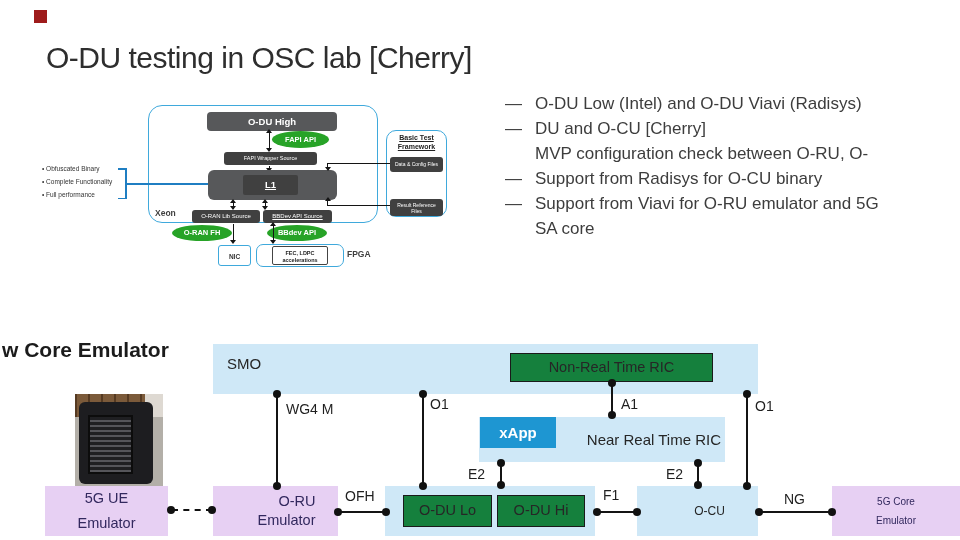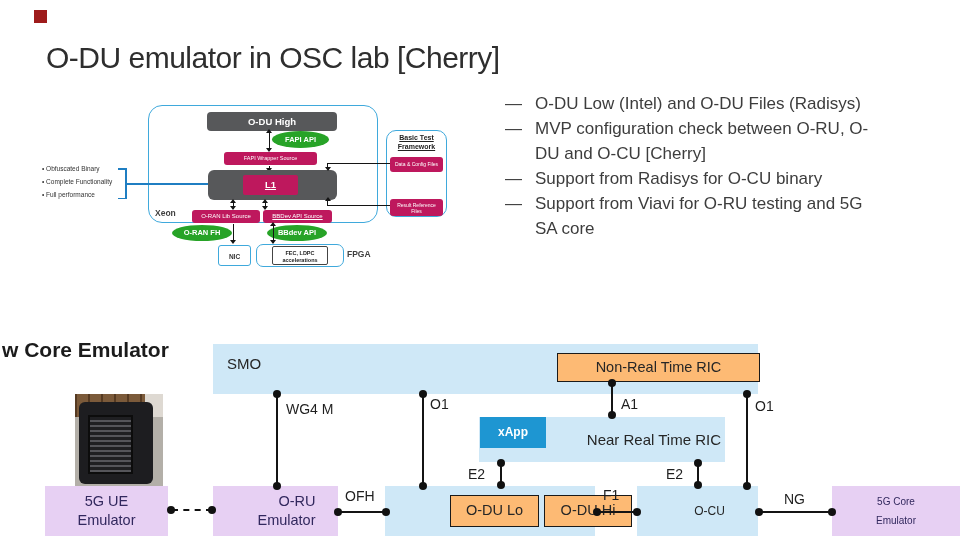--- a/index.html
+++ b/index.html
@@ -2,26 +2,26 @@
 <html><head>
 <meta charset="utf-8">
 <style>
   html,body{margin:0;padding:0;background:#e8e8e8;}
   #slide{position:relative;width:960px;height:540px;background:#fff;overflow:hidden;
          font-family:"Liberation Sans",sans-serif;}
   .abs{position:absolute;}
   .t{position:absolute;color:#262626;white-space:nowrap;}
   .bx{position:absolute;box-sizing:border-box;}
   .ctr{text-align:center;}
-  .blue{background:#be185d;color:#fff;border-radius:3px;}
+  .blue{background:#404040;color:#fff;border-radius:3px;}
   .green{background:#27a327;color:#fff;border-radius:50%;text-align:center;font-weight:bold;}
   .gray{background:#57585a;color:#fff;text-align:center;}
   .lblue{background:#cfe8f7;padding-left:24px;}
   .purple{background:#e7d0f3;color:#32285e;display:flex;align-items:center;justify-content:center;}
-  .wbox{background:#fdba74;border:1.5px solid #1a1a1a;text-align:center;color:#262626;margin-left:47px;}
+  .wbox{background:#15803d;border:1.5px solid #1a1a1a;text-align:center;color:#262626;}
   .ln{position:absolute;background:#141414;}
   .lnb{position:absolute;background:#1f7ec2;}
   .dot{position:absolute;width:8px;height:8px;border-radius:50%;background:#111;transform:translate(-50%,-50%);}
   .tri{position:absolute;width:0;height:0;border-left:3px solid transparent;border-right:3px solid transparent;}
   .tri.down{border-top:4.5px solid #141414;}
   .tri.up{border-bottom:4.5px solid #141414;}
   .bi{display:flex;font-size:17px;line-height:25px;color:#3d3d3d;}
   .dash{width:30px;flex:none;}
   .note-row{font-size:6.5px;line-height:13px;color:#333;white-space:nowrap;}
   .lbl{position:absolute;font-size:14px;color:#1f1f1f;white-space:nowrap;}
@@ -34,21 +34,21 @@
   .photo .mesh{position:absolute;left:12%;top:15%;width:55%;height:68%;border:2px solid #0c0c0c;
     background:repeating-linear-gradient(0deg,#55555a 0 2px,#1f1f22 2px 5px);}
 </style>
 </head>
 <body>
 
 <div id="slide">
 
   <div class="abs" style="left:34px;top:10px;width:13px;height:13px;background:#9e1b1b;"></div>
 
-  <div class="t" style="left:46px;top:41px;font-size:30px;letter-spacing:-0.5px;color:#2e2e2e;">O-DU emulator in OSC lab [Cherry]</div>
+  <div class="t" style="left:46px;top:41px;font-size:30px;letter-spacing:-0.5px;color:#2e2e2e;">O-DU testing in OSC lab [Cherry]</div>
 
   <div>
 
     <div class="bx" style="left:148px;top:105px;width:230px;height:118px;border:1.5px solid #3fa9dc;border-radius:14px;"></div>
 
     <div class="bx gray" style="left:207px;top:112px;width:130px;height:19px;border-radius:4px;font-size:9.5px;font-weight:bold;line-height:19px;">
       <span>O-DU High</span>
     </div>
 
     <div class="ln" style="left:269px;top:132px;width:1.2px;height:17px;"></div>
@@ -149,40 +149,40 @@
     <div class="tri down" style="left:324.5px;top:167px;"></div>
     <div class="ln" style="left:327px;top:205px;width:63px;height:1px;"></div>
     <div class="ln" style="left:327px;top:200px;width:1px;height:5px;"></div>
     <div class="tri up" style="left:324.5px;top:197px;"></div>
   </div>
 
   <div class="abs" style="left:505px;top:91px;width:430px;">
     <div class="bi">
       <span class="dash">—</span>
       <div>
-        <div>O-DU Low (Intel) and O-DU Files (Radisys)</div>
-      </div>
-    </div>
-    <div class="bi">
-      <span class="dash">—</span>
-      <div>
+        <div>O-DU Low (Intel) and O-DU Viavi (Radisys)</div>
+      </div>
+    </div>
+    <div class="bi">
+      <span class="dash">—</span>
+      <div>
+        <div>DU and O-CU [Cherry]</div>
         <div>MVP configuration check between O-RU, O-</div>
-        <div>DU and O-CU [Cherry]</div>
       </div>
     </div>
     <div class="bi">
       <span class="dash">—</span>
       <div>
         <div>Support from Radisys for O-CU binary</div>
       </div>
     </div>
     <div class="bi">
       <span class="dash">—</span>
       <div>
-        <div>Support from Viavi for O-RU testing and 5G</div>
+        <div>Support from Viavi for O-RU emulator and 5G</div>
         <div>SA core</div>
       </div>
     </div>
   </div>
 
   <div>
 
     <div class="abs" style="left:2px;top:338px;font-size:21px;font-weight:bold;line-height:24px;color:#1b1b1b;">
       <div>w Core Emulator</div>
     </div>
@@ -201,38 +201,38 @@
     </div>
 
     <div class="bx wbox" style="left:510px;top:353px;width:203px;height:29px;font-size:14.5px;line-height:26px;">
       <span>Non-Real Time RIC</span>
     </div>
 
     <div class="bx lblue" style="left:479px;top:417px;width:246px;height:45px;">
       <span class="abs" style="left:70px;width:172px;text-align:right;line-height:45px;font-size:15px;color:#262626;">Near Real Time RIC</span>
     </div>
 
-    <div class="bx ctr" style="left:480px;top:417px;width:66px;height:31px;background:#1e96d2;color:#fff;font-weight:bold;font-size:12px;line-height:31px;">
+    <div class="bx ctr" style="left:480px;top:417px;width:76px;height:31px;background:#1e96d2;color:#fff;font-weight:bold;font-size:15px;line-height:31px;">
       <span>xApp</span>
     </div>
 
     <div class="bx lblue" style="left:385px;top:486px;width:210px;height:50px;"></div>
     <div class="bx wbox" style="left:403px;top:495px;width:89px;height:32px;font-size:14.5px;line-height:29px;">
       <span>O-DU Lo</span>
     </div>
     <div class="bx wbox" style="left:497px;top:495px;width:88px;height:32px;font-size:14.5px;line-height:29px;">
       <span>O-DU Hi</span>
     </div>
 
     <div class="bx lblue ctr" style="left:637px;top:486px;width:121px;height:50px;font-size:12px;line-height:50px;color:#262626;">
       <span>O-CU</span>
     </div>
 
     <div class="bx purple" style="left:45px;top:486px;width:123px;height:50px;">
-      <span style="width:80px;text-align:center;font-size:14.5px;line-height:19px;">5G UE Emulator</span>
+      <span style="width:80px;text-align:center;font-size:14.5px;line-height:25px;">5G UE Emulator</span>
     </div>
     <div class="bx purple" style="left:213px;top:486px;width:125px;height:50px;">
       <span style="width:80px;text-align:right;font-size:14.5px;line-height:19px;">O-RU Emulator</span>
     </div>
     <div class="bx purple" style="left:832px;top:486px;width:128px;height:50px;">
       <span style="width:80px;text-align:center;font-size:10px;line-height:19px;">5G Core Emulator</span>
     </div>
 
     <div class="ln" style="left:276px;top:394px;width:2px;height:92px;"></div>
     <div class="ln" style="left:422px;top:394px;width:2px;height:92px;"></div>

